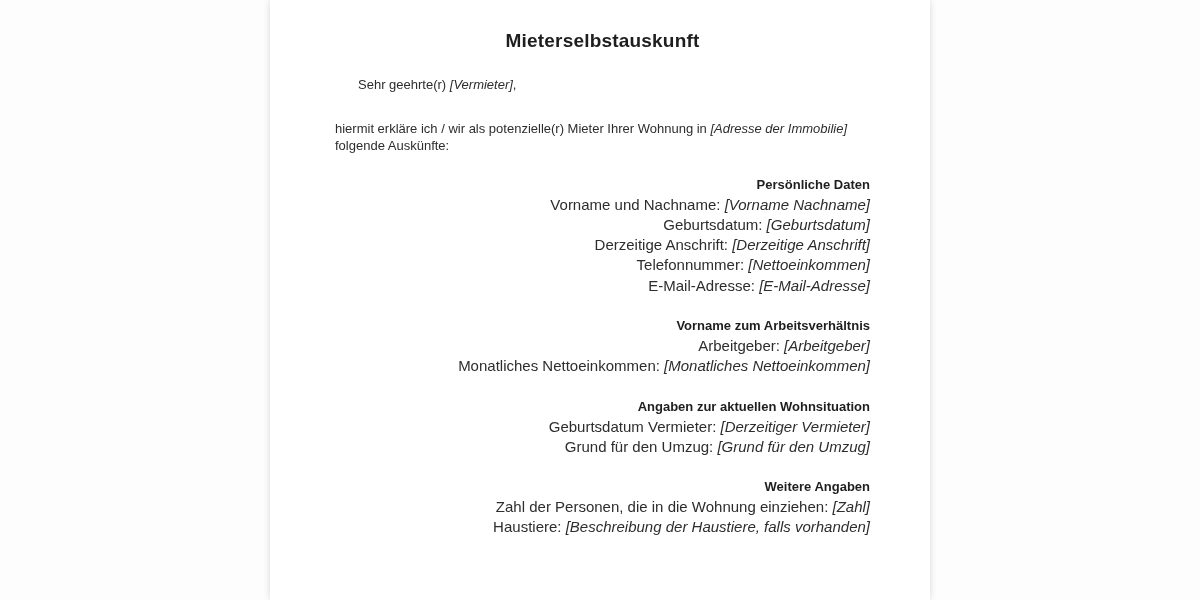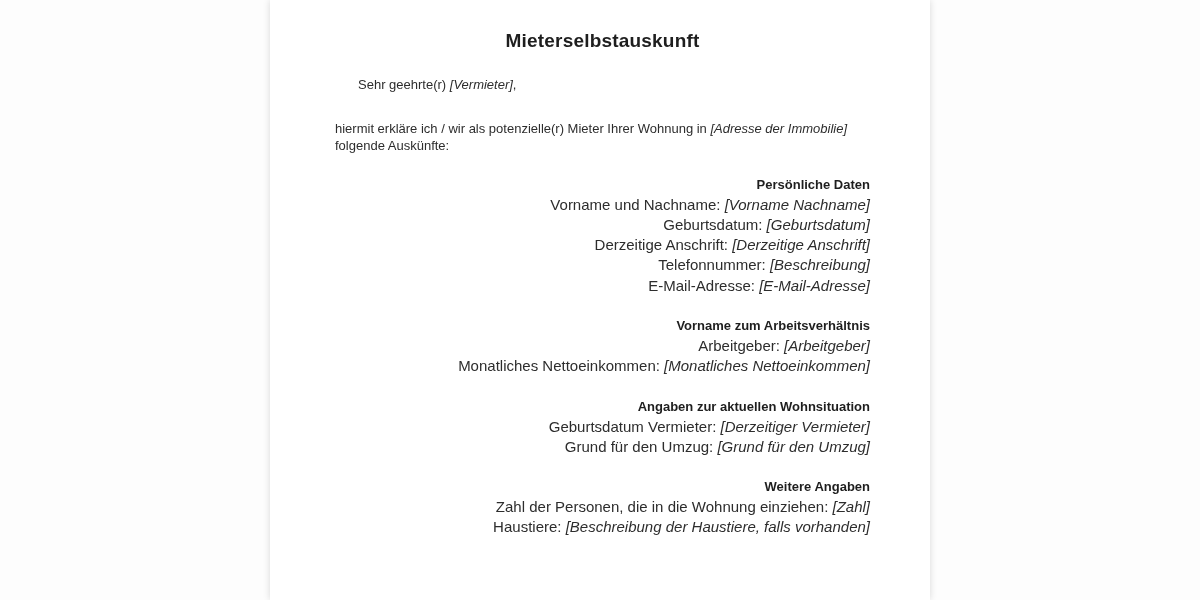--- a/index.html
+++ b/index.html
@@ -73,21 +73,21 @@
 
     <p class="para salutation"><span>Sehr geehrte(r) </span><em class="ph">[Vermieter]</em><span>,</span></p>
 
     <p class="para intro"><span>hiermit erkläre ich / wir als potenzielle(r) Mieter Ihrer Wohnung in </span><em class="ph">[Adresse der Immobilie]</em><span> folgende Auskünfte:</span></p>
 
     <section class="section">
       <h2 class="section-heading">Persönliche Daten</h2>
       <p class="field-line"><span>Vorname und Nachname: </span><em class="ph">[Vorname Nachname]</em></p>
       <p class="field-line"><span>Geburtsdatum: </span><em class="ph">[Geburtsdatum]</em></p>
       <p class="field-line"><span>Derzeitige Anschrift: </span><em class="ph">[Derzeitige Anschrift]</em></p>
-      <p class="field-line"><span>Telefonnummer: </span><em class="ph">[Beschreibung]</em></p>
+      <p class="field-line"><span>Telefonnummer: </span><em class="ph">[Nettoeinkommen]</em></p>
       <p class="field-line"><span>E-Mail-Adresse: </span><em class="ph">[E-Mail-Adresse]</em></p>
     </section>
 
     <section class="section">
       <h2 class="section-heading">Vorname zum Arbeitsverhältnis</h2>
       <p class="field-line"><span>Arbeitgeber: </span><em class="ph">[Arbeitgeber]</em></p>
       <p class="field-line"><span>Monatliches Nettoeinkommen: </span><em class="ph">[Monatliches Nettoeinkommen]</em></p>
     </section>
 
     <section class="section">

